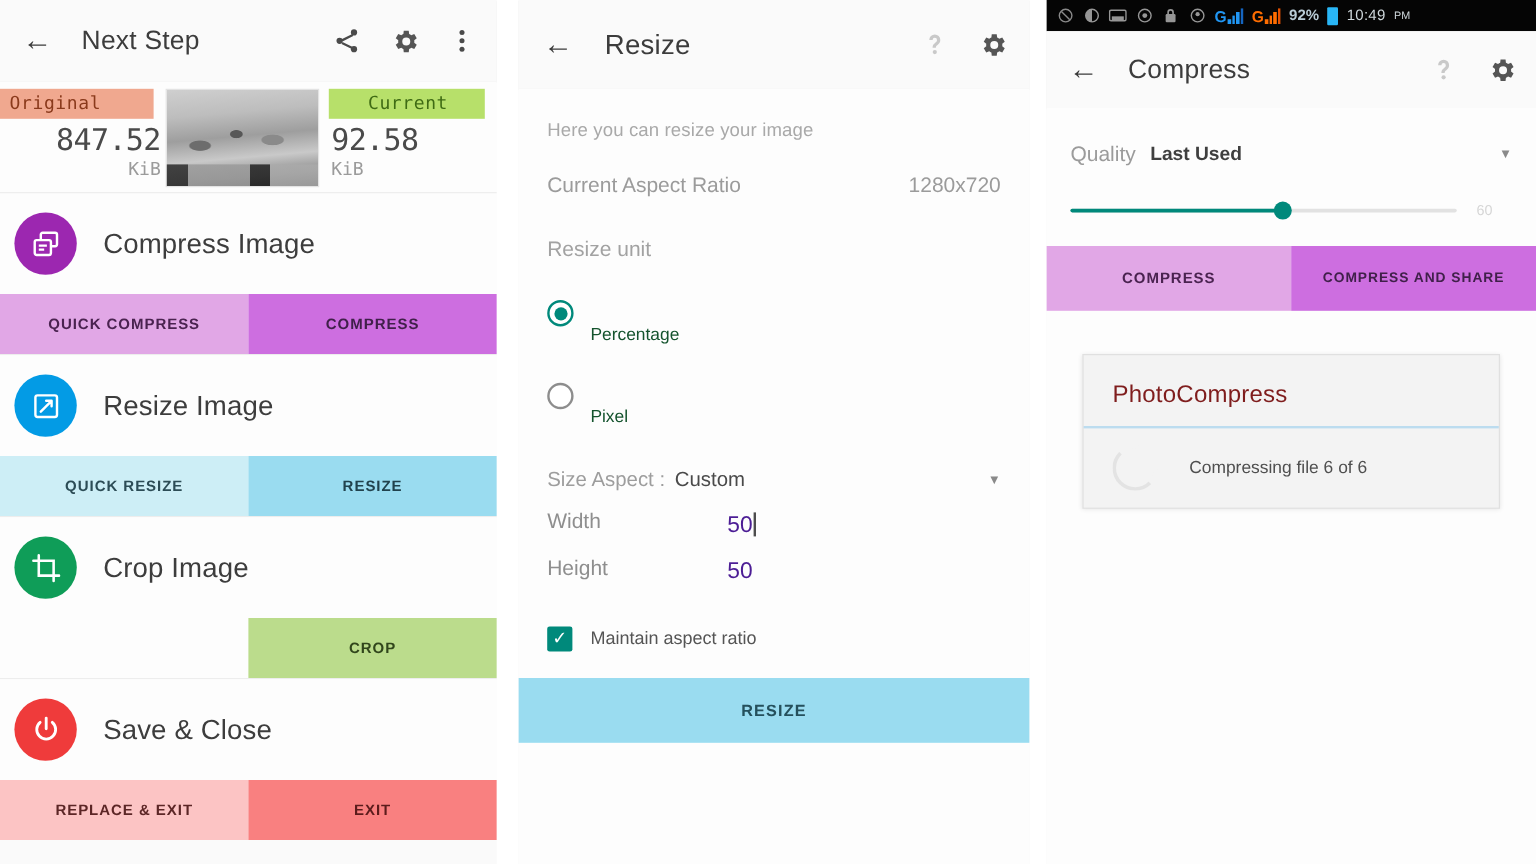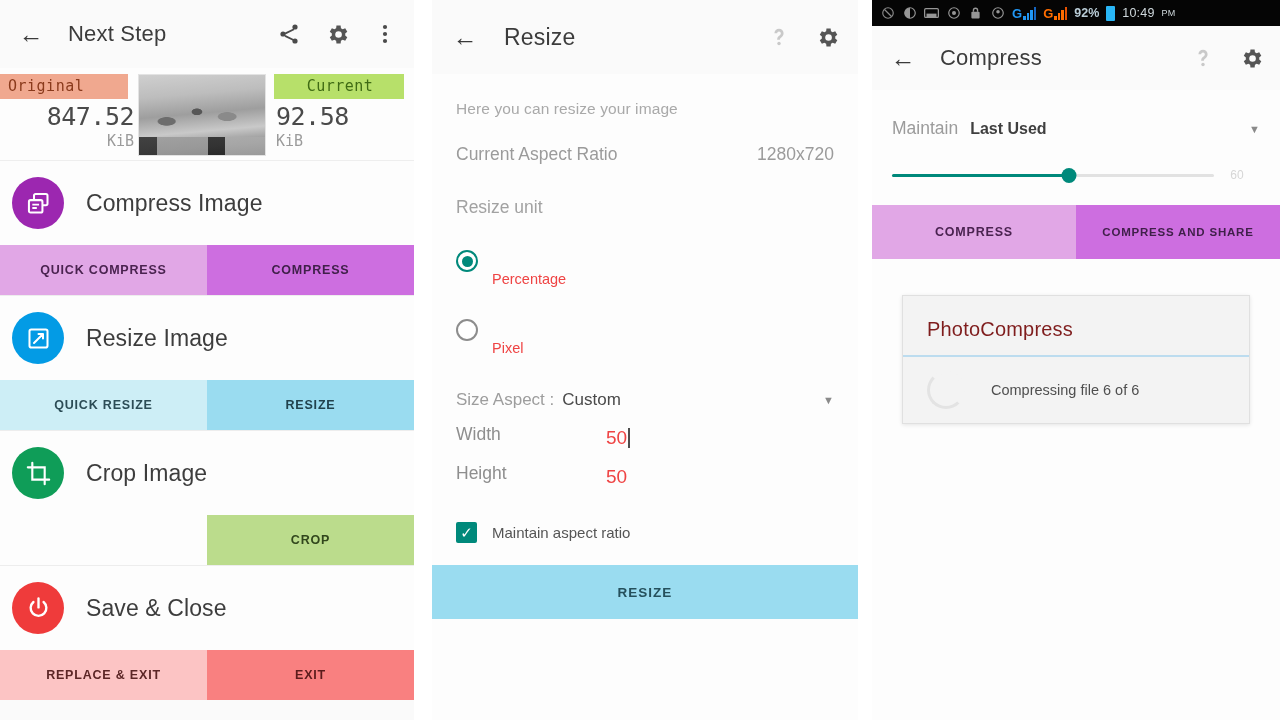--- a/index.html
+++ b/index.html
@@ -113,30 +113,30 @@
   .p2-ratio .v { margin-left: auto; font-size: 17.5px; color: #9b9b9b; }
   .p2-sub { font-size: 17.5px; color: #a2a2a2; margin-top: 32px; }
   .radio-row { display: flex; align-items: center; margin-top: 17px; cursor: pointer; }
   .radio {
     width: 22px; height: 22px; border-radius: 50%;
     border: 2px solid #8d8d8d; flex: none;
     display: flex; align-items: center; justify-content: center; background: #fff;
   }
   .radio.on { border-color: #00897b; }
   .radio.on::after { content: ""; width: 11px; height: 11px; border-radius: 50%; background: #00897b; }
-  .radio-label { font-size: 14.5px; color: #ef4444; margin-left: 14px; margin-top: 36px; }
+  .radio-label { font-size: 14.5px; color: #14532d; margin-left: 14px; margin-top: 36px; }
   .preset-row { display: flex; align-items: center; margin-top: 34px; cursor: pointer; }
   .preset-k { font-size: 17px; color: #9d9d9d; }
   .preset-v { font-size: 17px; color: #4a4a4a; margin-left: 8px; }
   .caret { margin-left: auto; color: #8a8a8a; font-size: 11px; }
   .field-row { display: flex; align-items: flex-end; margin-top: 14px; }
   .field-label { font-size: 17.5px; color: #8e8e8e; width: 150px; padding-bottom: 4px; }
   .field-box { flex: 1; position: relative; }
   .field-val {
-    font-size: 19px; color: #ef4444; text-align: center;
+    font-size: 19px; color: #4c1d95; text-align: center;
     padding-bottom: 6px; position: relative;
   }
   .field-underline { height: 2px; background: #dadada; }
   .field-underline.active { background: #7fc7c0; }
   .caret-bar {
     display: inline-block; width: 1.5px; height: 20px; background: #4d4d4d;
     vertical-align: -4px; margin-left: 1px;
   }
   .check-row { display: flex; align-items: center; margin-top: 34px; cursor: pointer; }
   .cbox {
@@ -464,21 +464,21 @@
         <div class="ic">
           <svg width="25" height="25" viewBox="0 0 24 24" fill="#555">
             <path d="M19.4 13a7.6 7.6 0 000-2l2-1.6-2-3.4-2.4 1a7.7 7.7 0 00-1.7-1L15 3.4H11l-.3 2.6a7.7 7.7 0 00-1.7 1l-2.4-1-2 3.4L6.6 11a7.6 7.6 0 000 2l-2 1.6 2 3.4 2.4-1a7.7 7.7 0 001.7 1l.3 2.6h4l.3-2.6a7.7 7.7 0 001.7-1l2.4 1 2-3.4zM13 15.2A3.2 3.2 0 1116.2 12 3.2 3.2 0 0113 15.2z"></path>
           </svg>
         </div>
       </div>
     </div>
 
     <div class="p3-body">
       <div class="q-row">
-        <span class="q-k">Maintain</span>
+        <span class="q-k">Quality</span>
         <span class="q-v">Last Used</span>
         <span class="caret">▼</span>
       </div>
 
       <div class="slider-row">
         <span class="slider">
           <span class="track"></span>
           <span class="track-fill"></span>
           <span class="knob"></span>
         </span>

